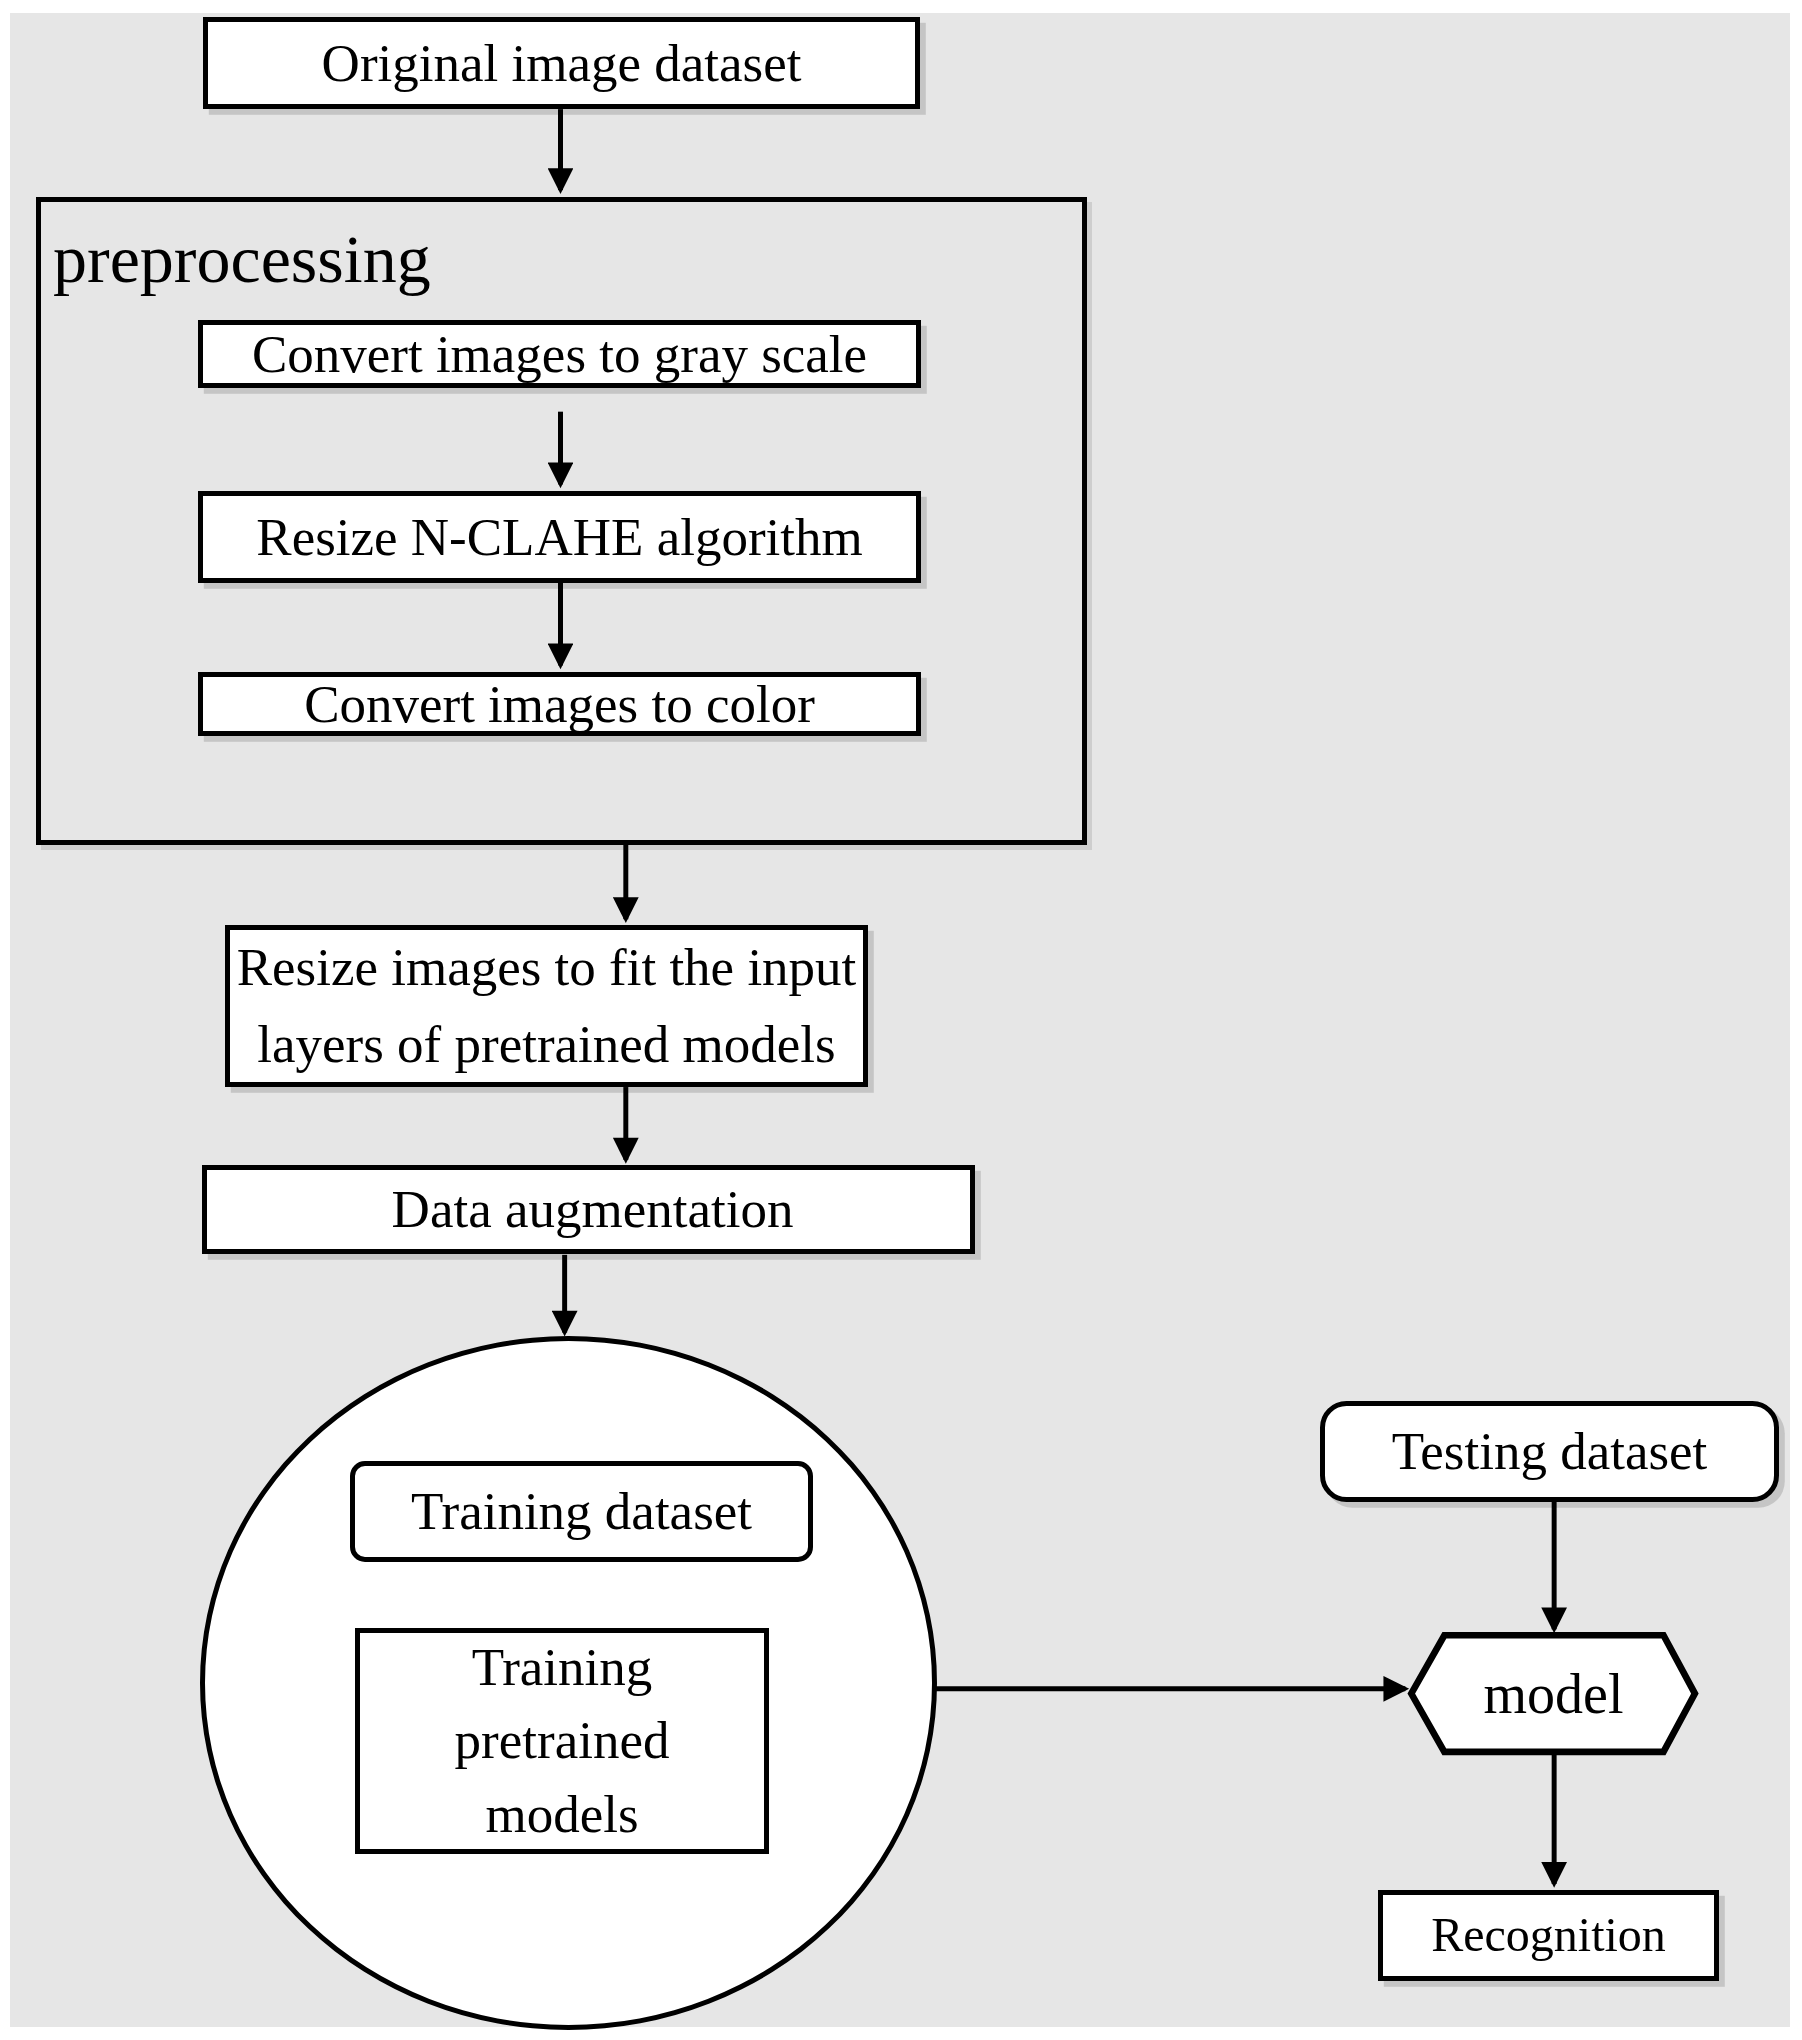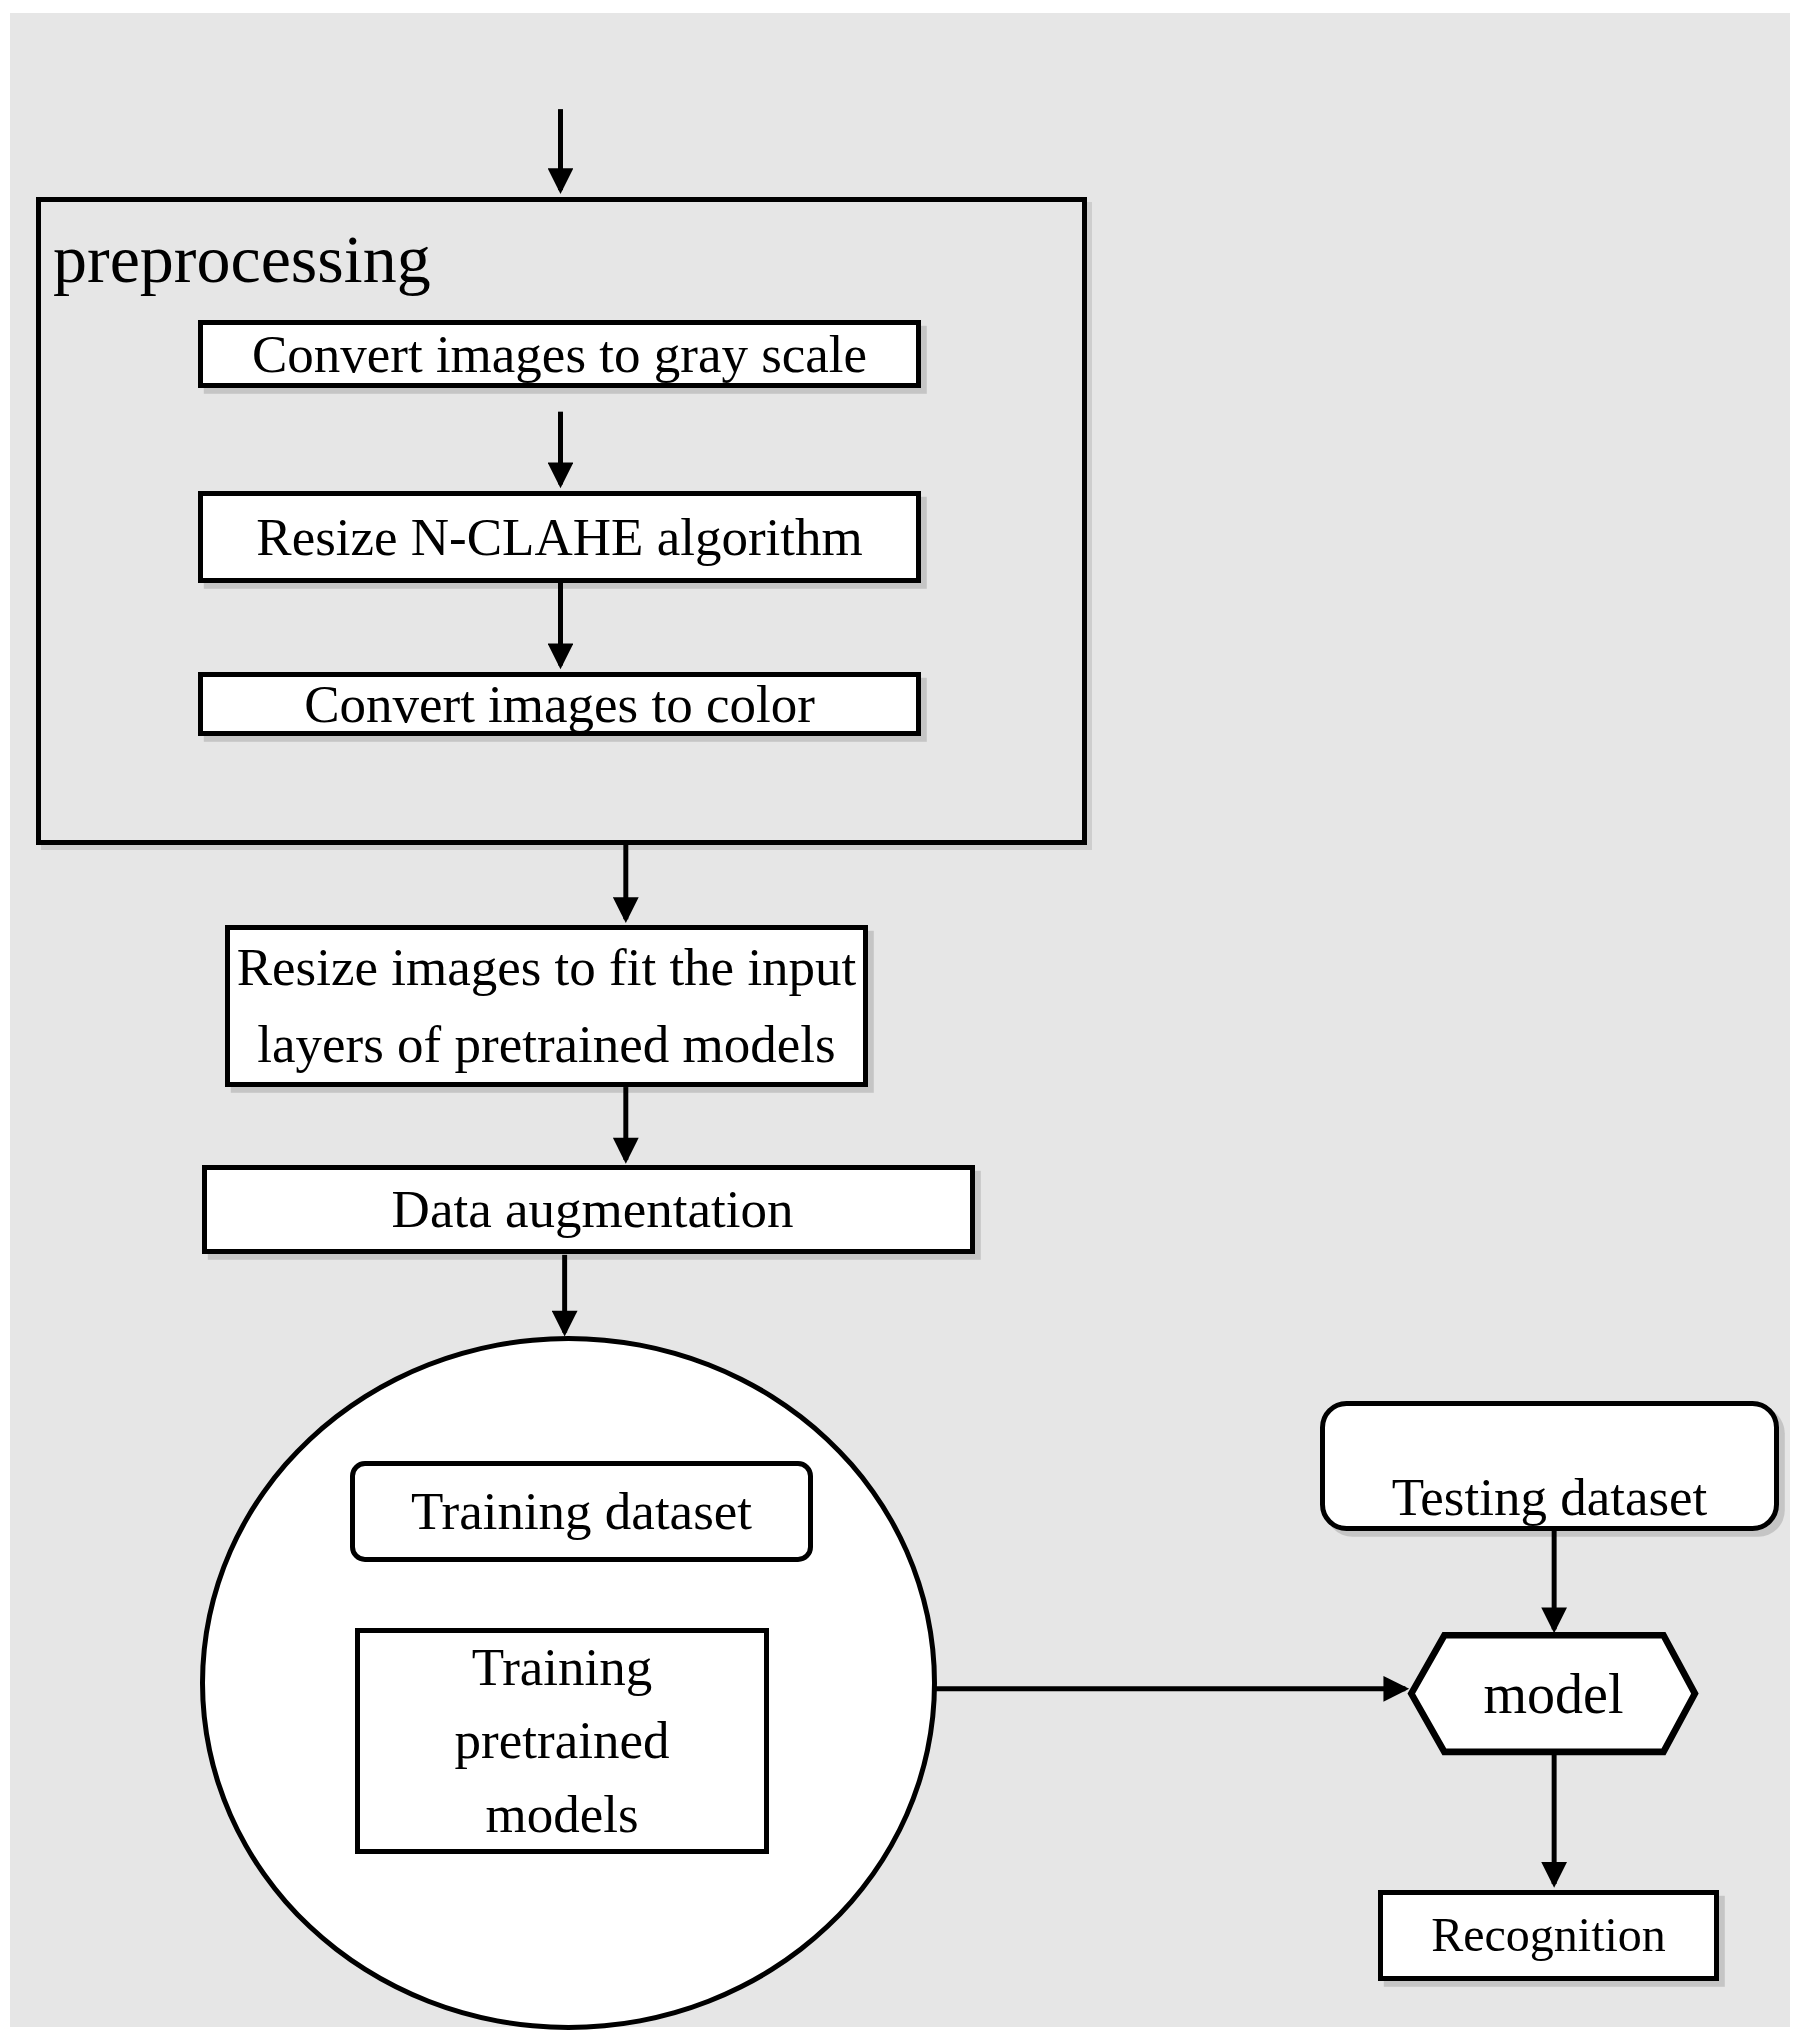--- a/index.html
+++ b/index.html
@@ -110,20 +110,23 @@
     <line x1="678" y1="498" x2="678" y2="586" stroke="#000" stroke-width="6" marker-end="url(#ah)"></line>
     <line x1="678" y1="705" x2="678" y2="805" stroke="#000" stroke-width="6" marker-end="url(#ah)"></line>
     <line x1="757" y1="1022" x2="757" y2="1112" stroke="#000" stroke-width="6" marker-end="url(#ah)"></line>
     <line x1="757" y1="1315" x2="757" y2="1403" stroke="#000" stroke-width="6" marker-end="url(#ah)"></line>
     <line x1="683" y1="1518" x2="683" y2="1612" stroke="#000" stroke-width="6" marker-end="url(#ah)"></line>
     <line x1="1128" y1="2043" x2="1700" y2="2043" stroke="#000" stroke-width="6" marker-end="url(#ah)"></line>
     <line x1="1880" y1="1817" x2="1880" y2="1971" stroke="#000" stroke-width="6" marker-end="url(#ah)"></line>
     <line x1="1880" y1="2119" x2="1880" y2="2279" stroke="#000" stroke-width="6" marker-end="url(#ah)"></line>
   </svg>
 
+  <div class="node fs64" style="left:203px; top:17.4px; width:717px; height:92px;">
+    <span class="lbl">Original image dataset</span>
+  </div>
 
   <div class="group" style="left:36px; top:197px; width:1051px; height:648px;"></div>
   <div class="group-label" style="left:53px; top:225px;">preprocessing</div>
 
   <div class="node fs64" style="left:198px; top:320px; width:723px; height:68px;">
     <span class="lbl">Convert images to gray scale</span>
   </div>
 
   <div class="node fs64" style="left:198px; top:491px; width:723px; height:92px;">
     <span class="lbl">Resize N-CLAHE algorithm</span>
@@ -147,21 +150,21 @@
   <div class="node rounded fs64" style="left:350px; top:1461px; width:463px; height:101px; box-shadow:none;border-radius:15px;">
     <span class="lbl">Training dataset</span>
   </div>
 
   <div class="node fs64 multi-line" style="left:355px; top:1628px; width:414px; height:226px; flex-direction:column; box-shadow:none;">
     <span class="lbl">Training</span>
     <span class="lbl">pretrained</span>
     <span class="lbl">models</span>
   </div>
 
-  <div class="node rounded fs64" style="left:1320px; top:1401px; width:459px; height:130px;align-items:flex-end;">
+  <div class="node rounded fs64" style="left:1320px; top:1401px; width:459px; height:101px;">
     <span class="lbl">Testing dataset</span>
   </div>
 
   <div class="hex-wrap">
     <svg width="301" height="134" viewBox="0 0 364 162" xmlns="http://www.w3.org/2000/svg">
       <polygon points="10,80.5 50,10 315,10 353,80.5 315,151 50,151" fill="#ffffff" stroke="#000000" stroke-width="8"></polygon>
     </svg>
     <div class="hex-label">model</div>
   </div>
 

